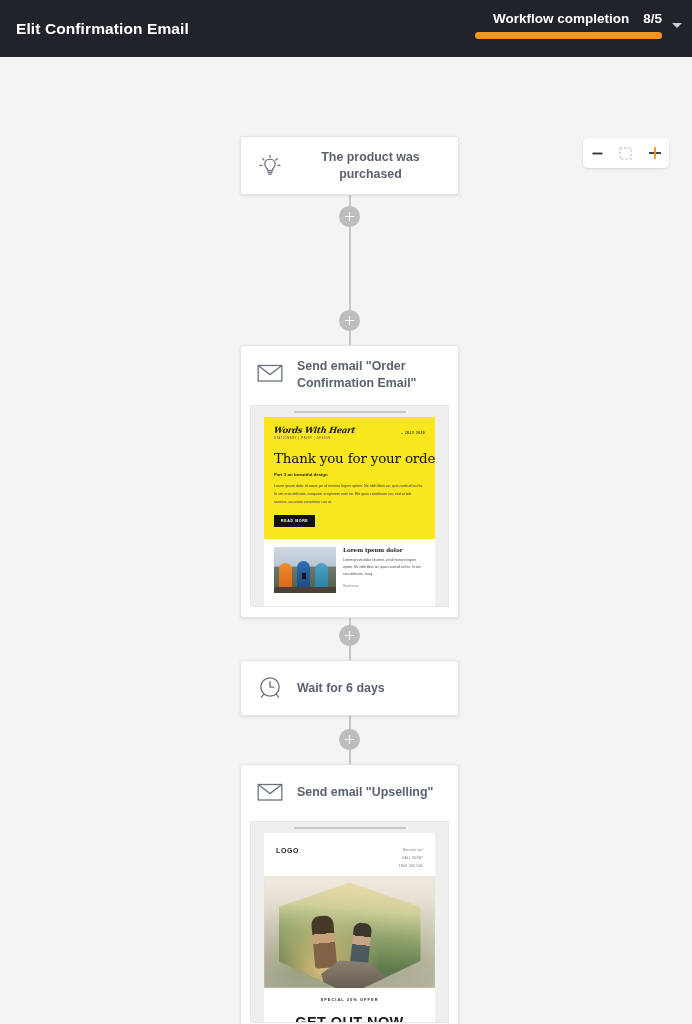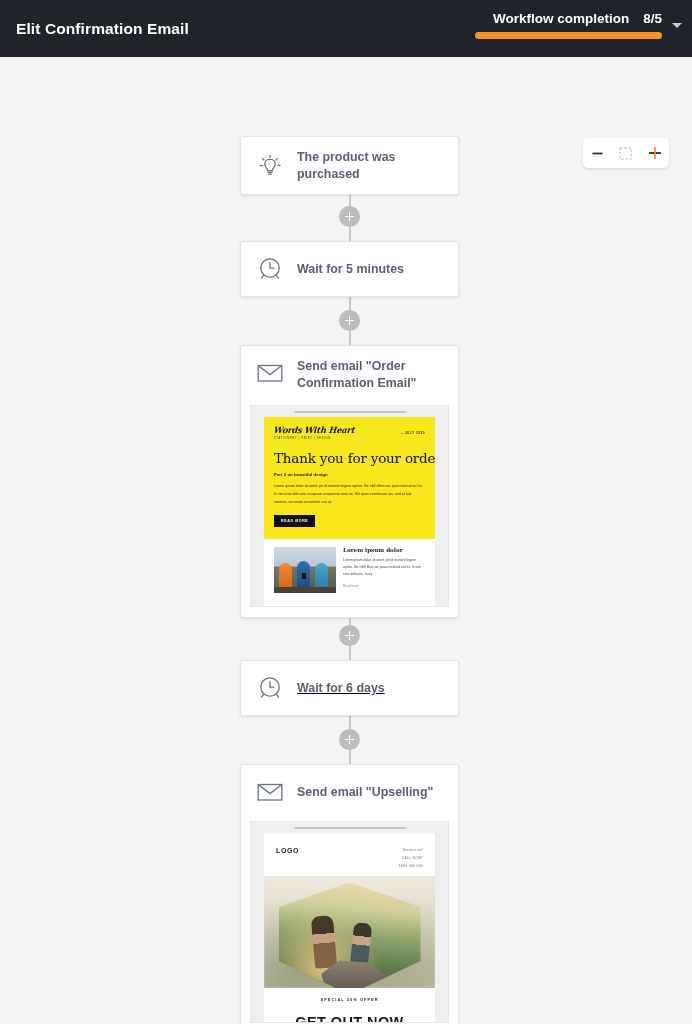--- a/index.html
+++ b/index.html
@@ -383,21 +383,21 @@
     <div class="zoom-btn">
       <svg width="12" height="12" viewBox="0 0 12 12">
         <rect x="0" y="5.1" width="12" height="1.8" fill="#2b2f36"></rect>
         <rect x="5.1" y="0" width="1.8" height="12" fill="#f7941e"></rect>
       </svg>
     </div>
   </div>
 
   <div class="spine"></div>
 
-  <div class="node" style="top:79px;">
+  <div class="node" style="top:79px;text-align:center;">
     <div class="node-head">
       <div class="node-icon">
         <svg width="26" height="26" viewBox="0 0 26 26">
           <g stroke="#6b7280" stroke-width="1.3" fill="none" stroke-linecap="round">
             <path d="M13 6.2 c-3.1 0 -5.2 2.2 -5.2 5 0 2.1 1.3 3.3 2.1 4.3 0.6 0.8 0.8 1.3 0.8 2.1 h4.6 c0 -0.8 0.2 -1.3 0.8 -2.1 0.8 -1 2.1 -2.2 2.1 -4.3 0 -2.8 -2.1 -5 -5.2 -5 z"></path>
             <path d="M10.9 19.3 h4.2"></path>
             <path d="M11.5 21.1 h3"></path>
             <path d="M13 2.6 v2"></path>
             <path d="M5.6 5.6 l1.4 1.4"></path>
             <path d="M20.4 5.6 l-1.4 1.4"></path>
@@ -405,35 +405,20 @@
             <path d="M21 12.4 h2"></path>
           </g>
         </svg>
       </div>
       <div class="node-label">The product was purchased</div>
     </div>
   </div>
 
   <div class="plus" style="top:149px;"></div>
 
-  <div class="node" style="top:184px;">
-    <div class="node-head">
-      <div class="node-icon">
-        <svg width="28" height="28" viewBox="0 0 28 28">
-          <g stroke="#6b7280" stroke-width="1.3" fill="none" stroke-linecap="round">
-            <circle cx="14" cy="13" r="9.2"></circle>
-            <path d="M14 7.6 v5.6 h3.9"></path>
-            <path d="M7.6 20.4 l-2.2 2.7"></path>
-            <path d="M20.4 20.4 l2.2 2.7"></path>
-          </g>
-        </svg>
-      </div>
-      <div class="node-label">Wait for 5 minutes</div>
-    </div>
-  </div>
 
   <div class="plus" style="top:253px;"></div>
 
   <div class="node" style="top:288px;">
     <div class="node-head tall">
       <div class="node-icon">
         <svg width="28" height="24" viewBox="0 0 28 24">
           <rect x="2.2" y="4.5" width="23.6" height="15.5" fill="none" stroke="#6b7280" stroke-width="1.3"></rect>
           <path d="M2.2 4.5 L14 13.6 L25.8 4.5" fill="none" stroke="#6b7280" stroke-width="1.3"></path>
         </svg>
@@ -477,21 +462,21 @@
             <div class="product-link">Read more</div>
           </div>
         </div>
 
       </div>
     </div>
   </div>
 
   <div class="plus" style="top:568px;"></div>
 
-  <div class="node" style="top:603px;text-decoration:underline;">
+  <div class="node" style="top:603px;">
     <div class="node-head">
       <div class="node-icon">
         <svg width="28" height="28" viewBox="0 0 28 28">
           <g stroke="#6b7280" stroke-width="1.3" fill="none" stroke-linecap="round">
             <circle cx="14" cy="13" r="9.2"></circle>
             <path d="M14 7.6 v5.6 h3.9"></path>
             <path d="M7.6 20.4 l-2.2 2.7"></path>
             <path d="M20.4 20.4 l2.2 2.7"></path>
           </g>
         </svg>

